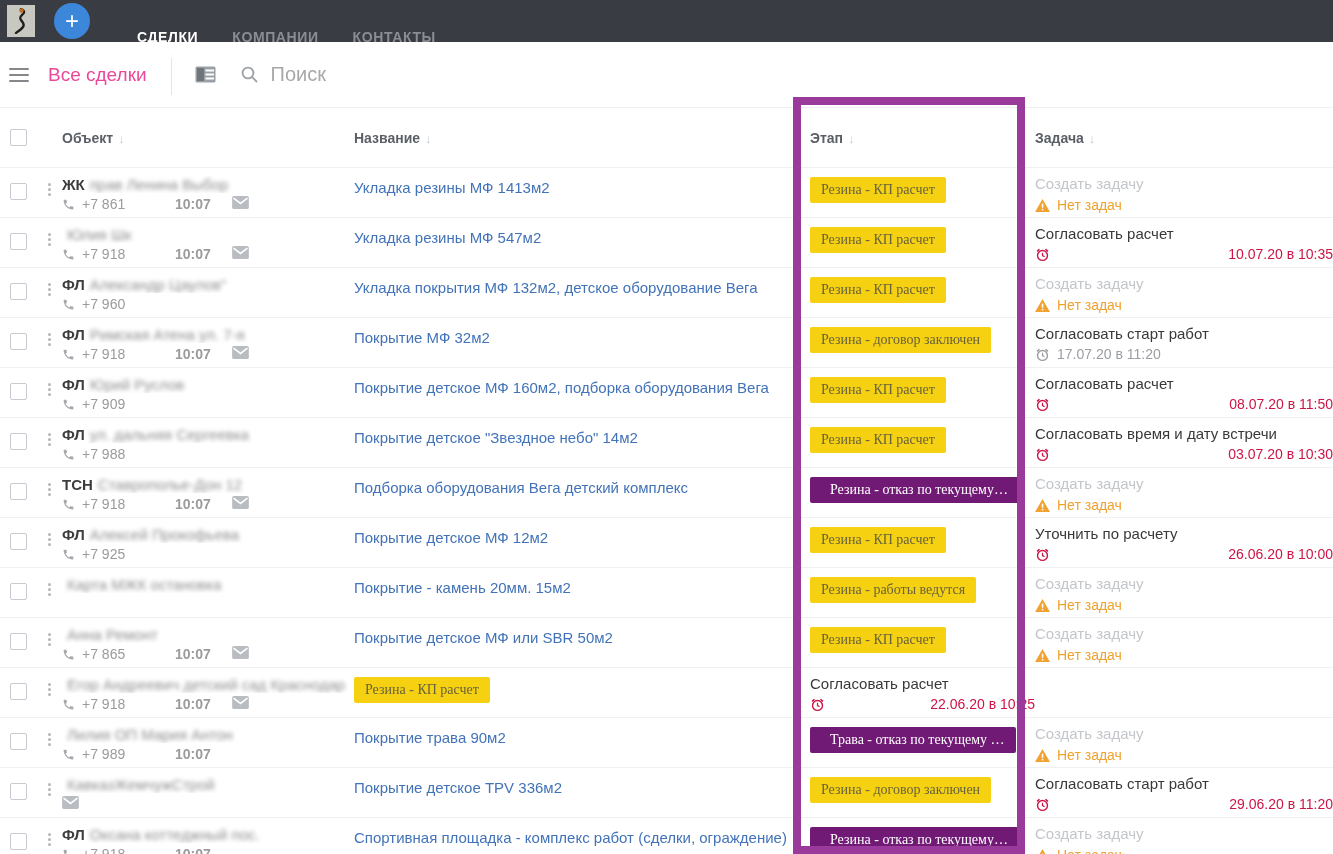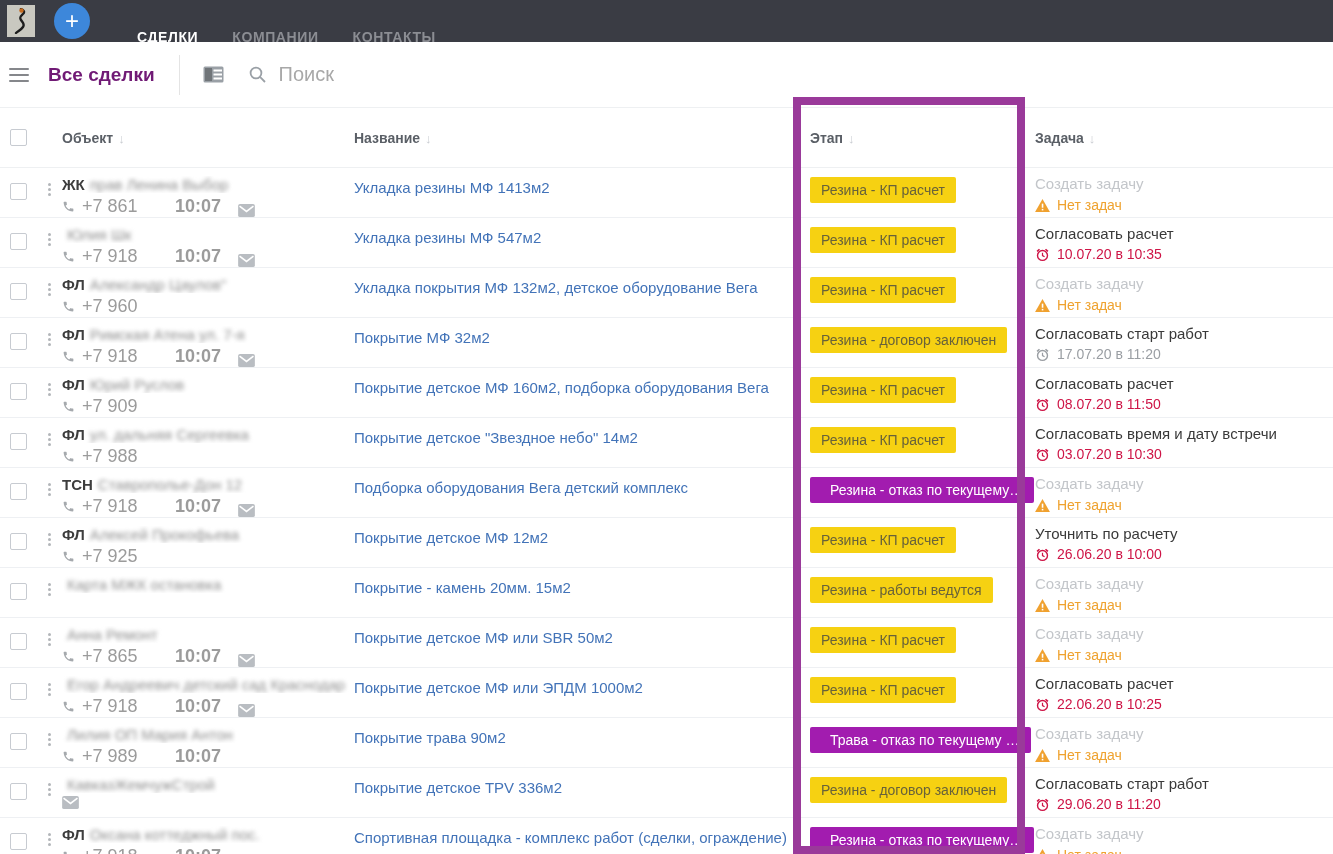--- a/index.html
+++ b/index.html
@@ -21,21 +21,21 @@
   .tab.active { color:#ffffff; }
   .tab.active .notch { position:absolute; bottom:0; left:50%; margin-left:-6px;
     width:0; height:0; border-left:6px solid transparent;
     border-right:6px solid transparent; border-bottom:6px solid #fff; }
 
   
   .toolbar { height:65px; background:#fff; display:flex; align-items:center; }
   .hamburger { margin-left:9px; width:20px; display:inline-block; cursor:pointer; }
   .hamburger i { display:block; height:2px; background:#85878b; margin:4px 0;
     border-radius:1px; }
-  .page-title { font-size:19px; font-weight:bold; color:#701a75; margin-left:19px; }
+  .page-title { font-size:19px; font-weight:normal; color:#ec4899; margin-left:19px; }
   .tb-divider { width:1px; height:40px; background:#e4e4e4; margin-left:24px; }
   .view-icon { margin-left:23px; cursor:pointer; display:flex; }
   .search-wrap { display:flex; align-items:center; margin-left:25px; }
   .search-placeholder { color:#a8a8a8; font-size:20px; margin-left:13px; }
 
   
   .grid { display:grid; grid-template-columns:36px 26px 292px 456px 225px auto;
     align-items:start; }
   .thead { border-top:1px solid #eef0f2; border-bottom:1px solid #eef0f2;
     height:61px; align-items:center; }
@@ -47,44 +47,44 @@
     background:#fff; display:inline-block; cursor:pointer; }
   .trow { height:50px; border-bottom:1px solid #eef0f3; }
   .c-kebab { padding-top:13px; display:flex; justify-content:center; }
   .kebab { cursor:pointer; display:inline-block; }
   .kebab i { display:block; width:3px; height:3px; border-radius:50%;
     background:#b3b6ba; margin:2px auto; }
   .c-object { padding-top:8px; }
   .obj-line1 { font-size:15px; color:#3d3d3d; white-space:nowrap; overflow:hidden; }
   .obj-prefix { font-weight:bold; margin-right:5px; }
   .obj-name { color:#8f8f8f; filter:blur(2.3px); user-select:none; }
-  .obj-line2 { margin-top:3px; display:flex; align-items:flex-end;
-    color:#9b9b9b; font-size:18px; }
+  .obj-line2 { margin-top:3px; display:flex; align-items:flex-start;
+    color:#9b9b9b; font-size:14px; }
   .phone-wrap { display:inline-flex; align-items:center; width:113px; }
   .phone-wrap svg { margin-right:7px; flex:none; }
   .obj-time { display:inline-block; min-width:40px;font-weight:bold; }
   .envelope { display:inline-flex; margin-left:17px; }
   .envelope.alone { margin-left:0; }
   .c-title { padding-top:11px; }
   .deal-link { color:#4273b8; font-size:15px; text-decoration:none; cursor:pointer; }
   .c-stage { padding-top:9px; }
   .badge { display:inline-block; padding:5px 11px; border-radius:2px;
-    font-size:14px; white-space:nowrap; cursor:pointer; }
+    font-size:14px; white-space:nowrap; cursor:pointer;font-family:Liberation Serif, serif; }
   .badge.yellow { background:#f6d112; color:#68623a; }
-  .badge.red { background:#a21caf; color:#ffffff;padding-left:20px; }
+  .badge.red { background:#701a75; color:#ffffff;padding-left:20px; }
   .c-task { padding-top:7px; }
   .task-create { display:block; color:#c3c6ca; font-size:15px; text-decoration:none;
     cursor:pointer; }
   .task-warn { margin-top:5px; display:flex; align-items:center; gap:7px;
     color:#efa22e; font-size:14px; }
   .task-title { display:block; color:#393939; font-size:15px; text-decoration:none;
     cursor:pointer; }
   .task-due { margin-top:4px; display:flex; align-items:center; gap:7px;
     font-size:14px; }
-  .task-due.overdue { color:#ce1446; }
+  .task-due.overdue { color:#ce1446;justify-content:space-between; }
   .task-due.future { color:#9a9ea3; }
 
   
   .highlight-box { position:absolute; left:793px; top:97px; width:232px;
     height:757px; border:8px solid #9a3a9a; pointer-events:none; z-index:20; }
 </style>
 </head>
 <body>
 
 <header class="topbar">
@@ -601,21 +601,20 @@
           </span>
           <span class="obj-time">10:07</span>
           <span class="envelope">
             <svg width="17" height="13" viewBox="0 0 18 14">
               <rect width="18" height="14" rx="2" fill="#b9bdc2"></rect>
               <path d="M1.5 2.2 L9 8 L16.5 2.2" stroke="#fff" stroke-width="1.7" fill="none"></path>
             </svg>
           </span>
         </div>
     </div>
-    <div class="c-title"><a class="deal-link">Покрытие детское МФ или ЭПДМ 1000м2</a></div>
     <div class="c-stage"><span class="badge yellow">Резина - КП расчет</span></div>
     <div class="c-task">
         <a class="task-title">Согласовать расчет</a>
         <div class="task-due overdue">
           <svg width="15" height="15" viewBox="0 0 16 16">
             <circle cx="8" cy="9" r="5.3" fill="none" stroke="currentColor" stroke-width="1.5"></circle>
             <path d="M8 6.2 v3 l2.2 1.3" stroke="currentColor" stroke-width="1.3" fill="none"></path>
             <path d="M2.2 4.6 L4.8 2.4 M13.8 4.6 L11.2 2.4" stroke="currentColor" stroke-width="1.7"></path>
           </svg>
           <span>22.06.20 в 10:25</span>

